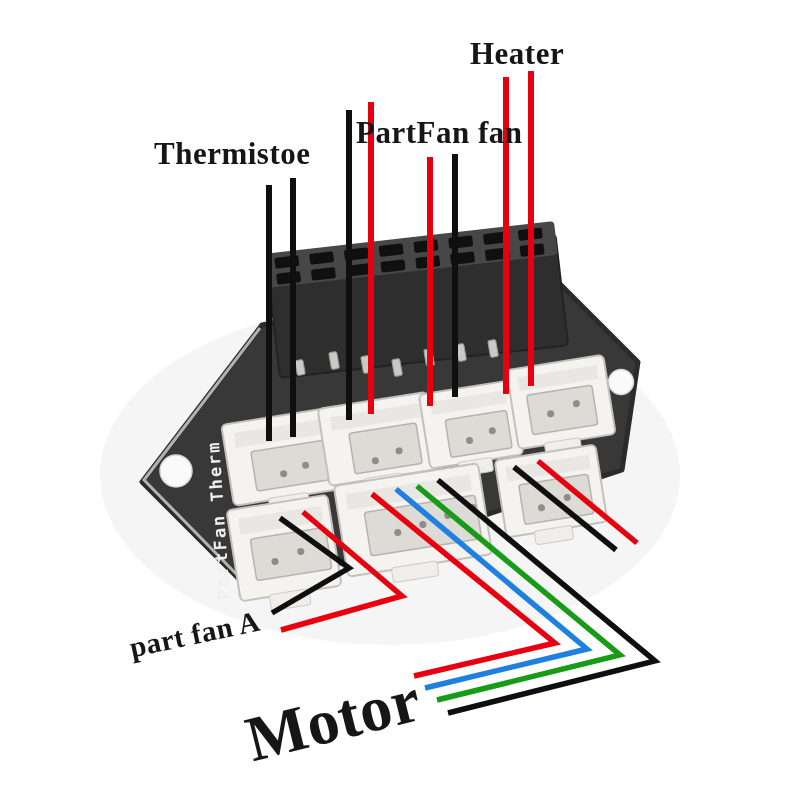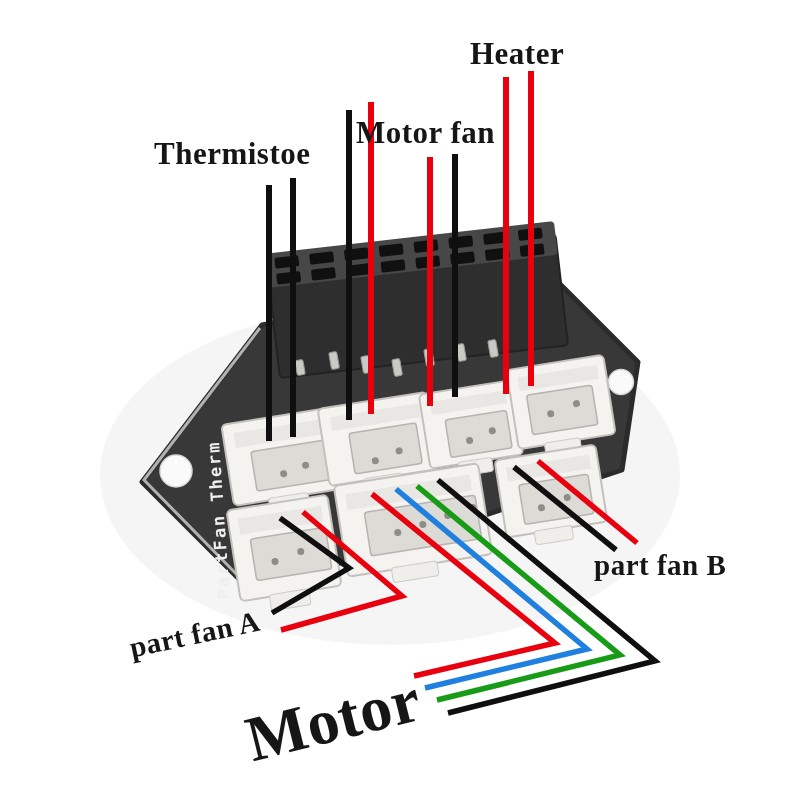--- a/index.html
+++ b/index.html
@@ -163,19 +163,18 @@
       <polyline points="372,494 555,643 414,676" stroke-width="5.5" stroke="#e8000f"></polyline>
       <polyline points="396,489 587,649 425,688" stroke-width="5.5" stroke="#1f80e0"></polyline>
       <polyline points="417,486 620,655 437,700" stroke-width="5.5" stroke="#189c18"></polyline>
       <polyline points="438,480 655,661 448,713" stroke-width="5.5" stroke="#0f0f0f"></polyline>
     </g>
   </svg>
 
   <div class="silkscreen">PartFan Therm</div>
 
   <div class="lbl lbl-heater">Heater</div>
-  <div class="lbl lbl-hotendfan">Motor fan</div>
+  <div class="lbl lbl-hotendfan">PartFan fan</div>
   <div class="lbl lbl-thermistoe">Thermistoe</div>
   <div class="lbl lbl-partfana">part fan A</div>
-  <div class="lbl lbl-partfanb">part fan B</div>
   <div class="lbl lbl-motor">Motor</div>
 
 </div>
 
 </body></html>

